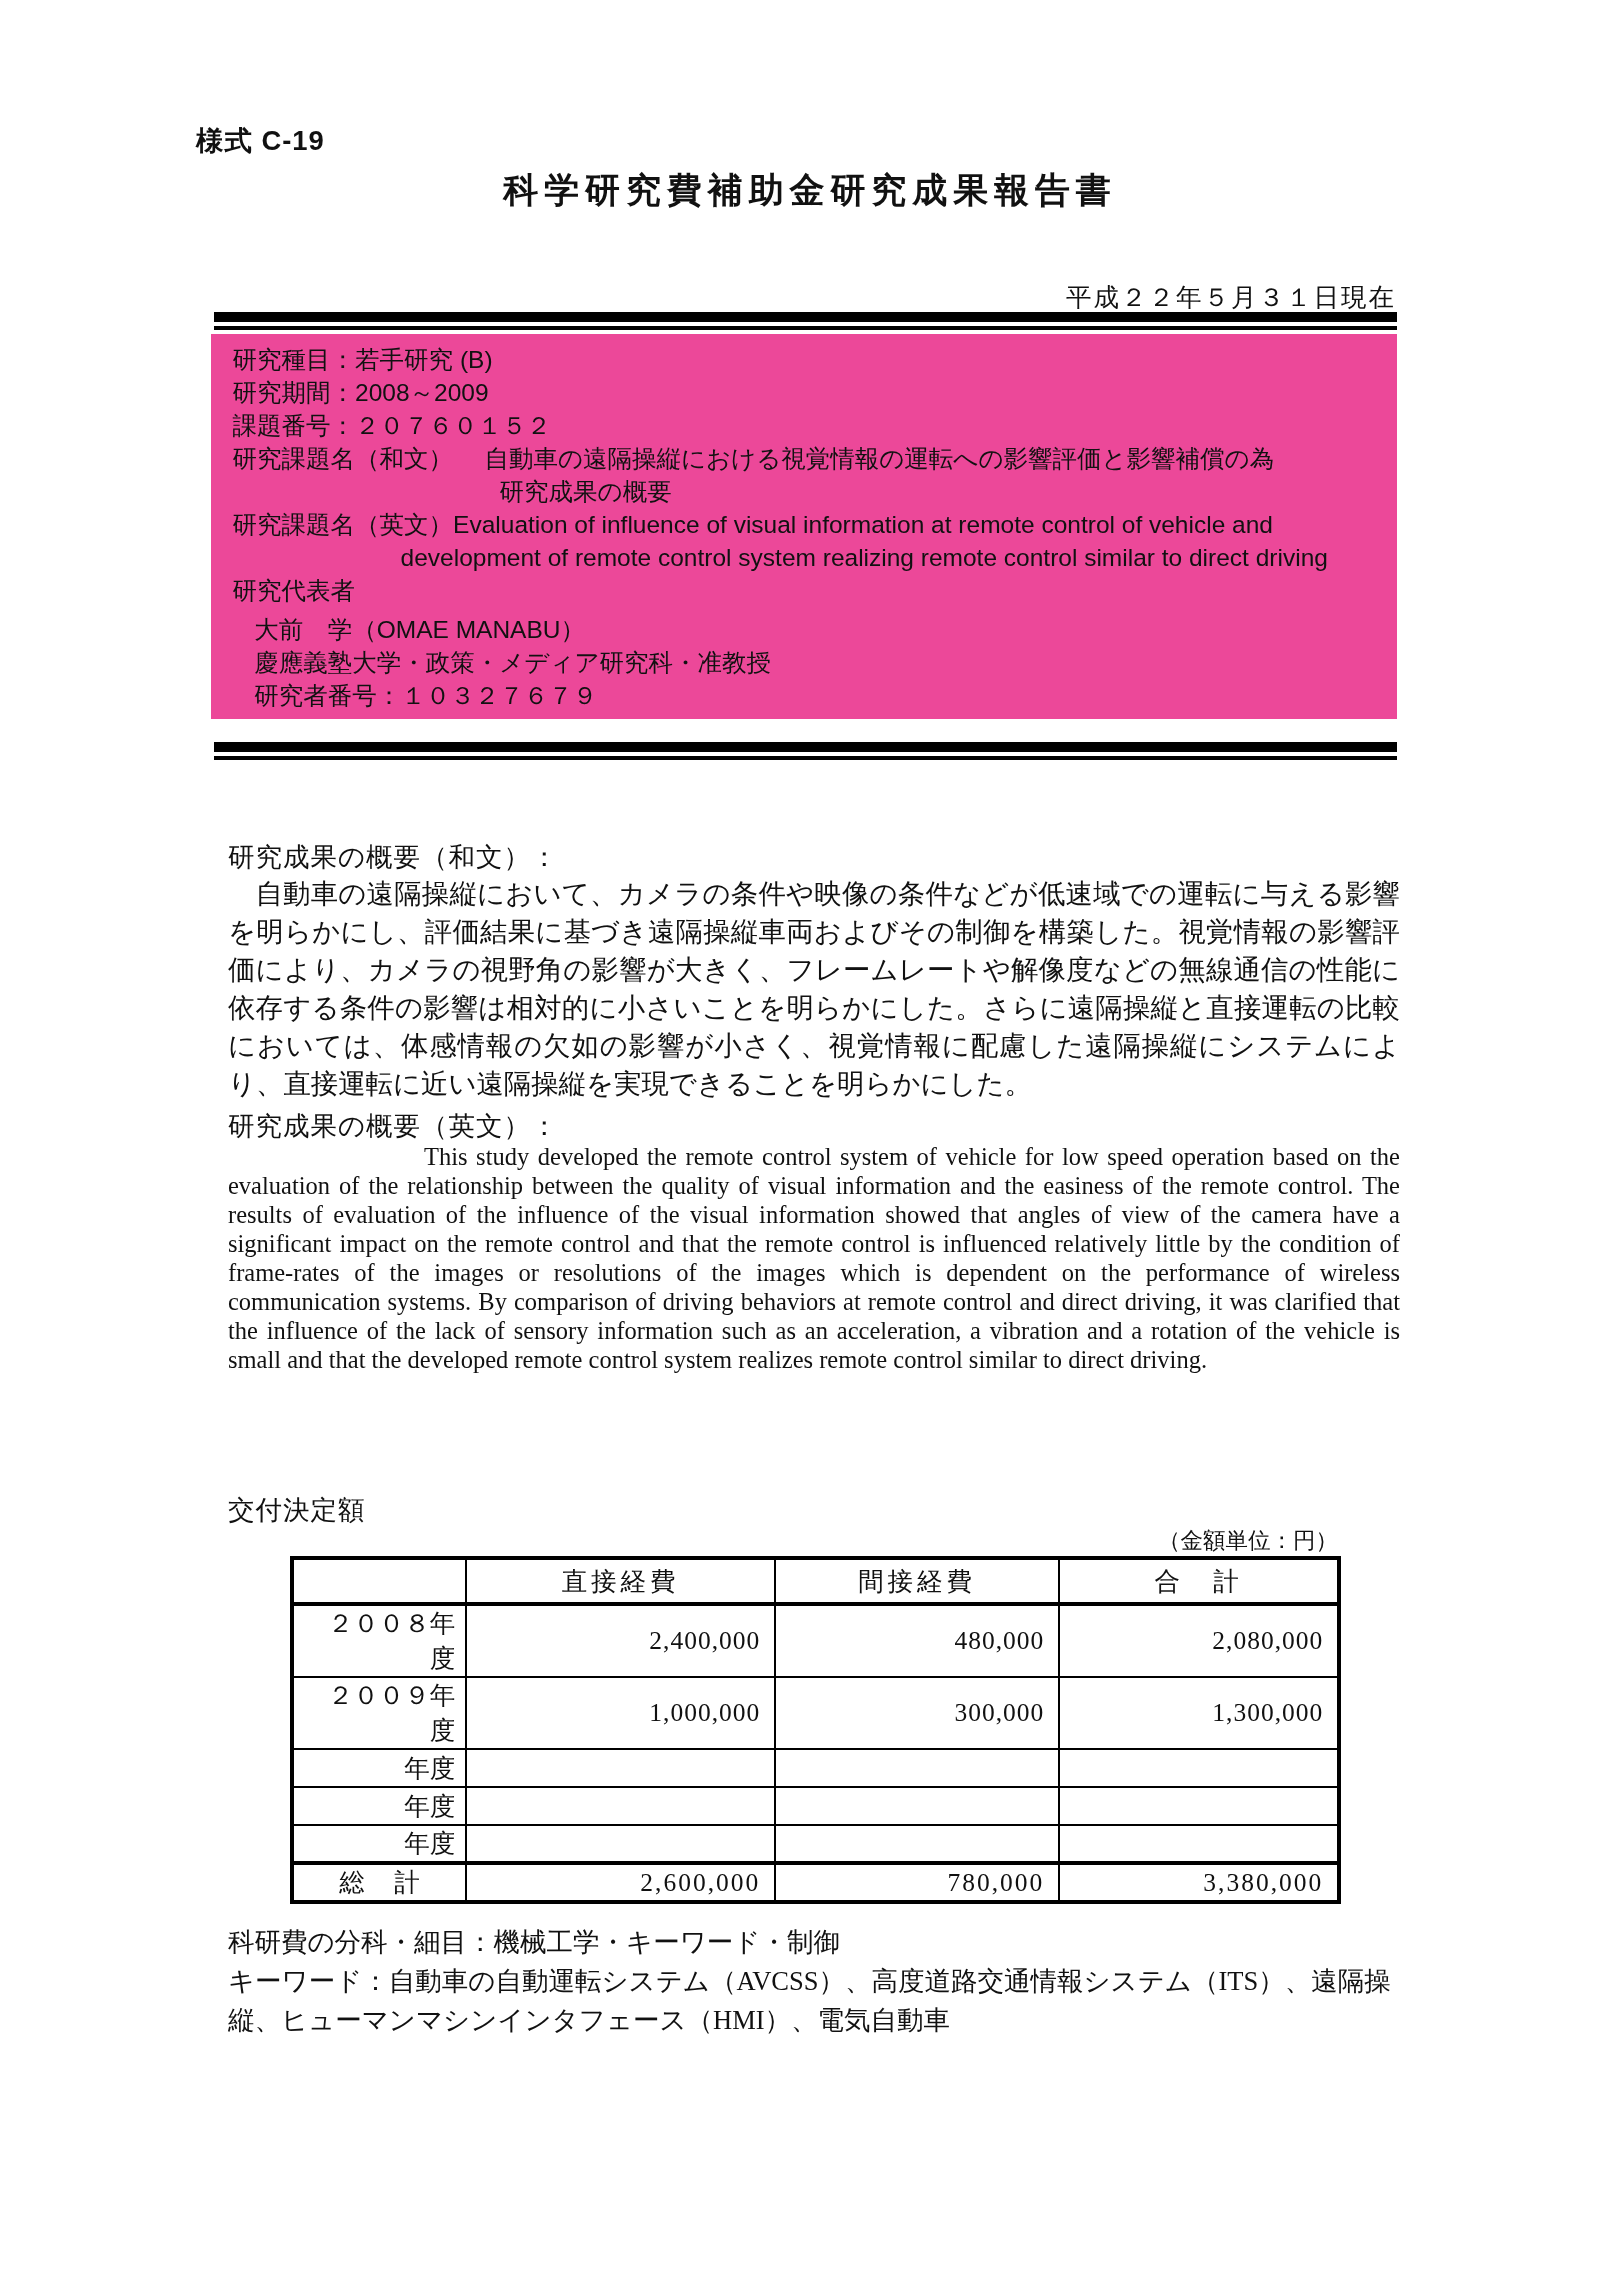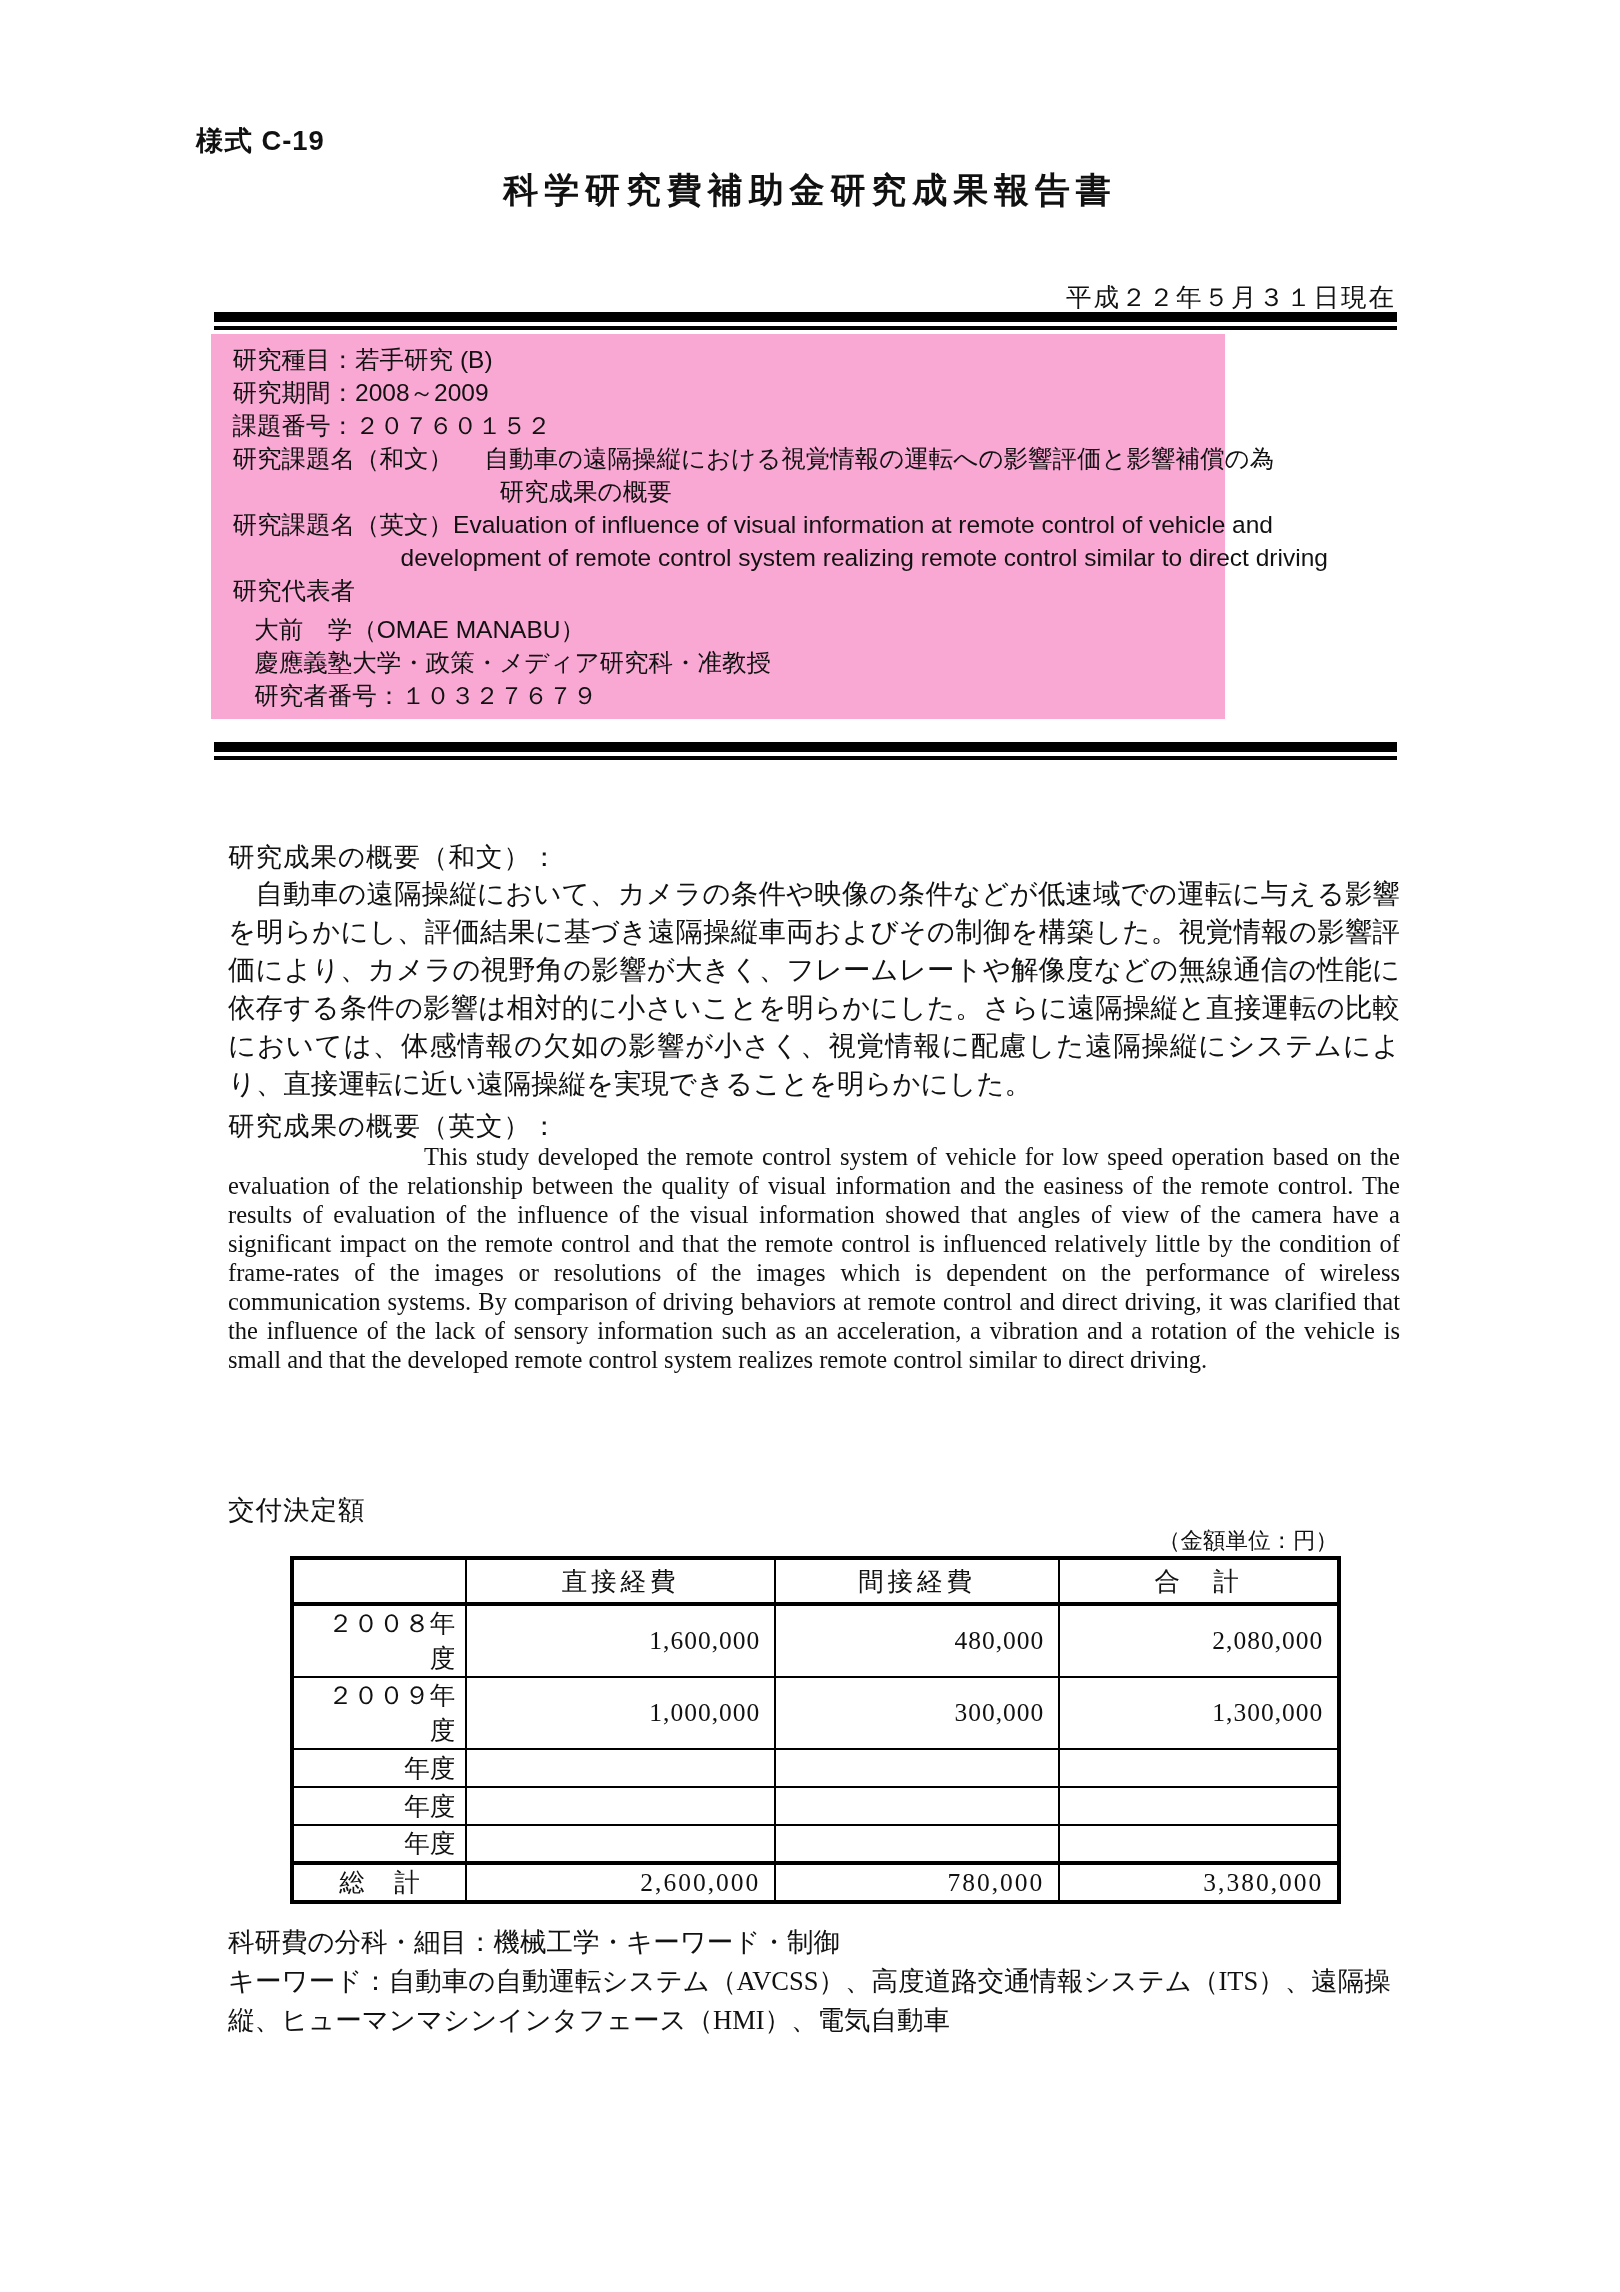--- a/index.html
+++ b/index.html
@@ -30,22 +30,22 @@
 
   .double-rule { position: absolute; left: 214px; width: 1183px; }
   .double-rule .rule-thick { height: 9.8px; background: #000; }
   .double-rule .rule-gap { height: 3.9px; }
   .double-rule .rule-thin { height: 3.9px; background: #000; }
   #top-rule { top: 312px; }
   #bottom-rule { top: 742px; }
 
   .green-box {
     position: absolute; left: 211px; top: 334px;
-    width: 1014px; height: 385px;
-    background: #f9a8d4;
+    width: 1186px; height: 385px;
+    background: #ec4899;
     padding: 8.8px 0 0 21.6px;
     font-family: "Liberation Sans", "DejaVu Sans", sans-serif;
     font-size: 24.5px; line-height: 33px;
     white-space: nowrap;
   }
   .gb-line { height: 33px; }
   .gb-indent-title2 { padding-left: 267px; }
   .gb-indent-en2 { padding-left: 168px; }
   .gb-indent-sub { padding-left: 21.6px; }
   .gb-gap-before { margin-top: 5.9px; }
@@ -163,21 +163,21 @@
       <tr>
         <th></th>
         <th>直接経費</th>
         <th>間接経費</th>
         <th>合　計</th>
       </tr>
     </thead>
     <tbody>
       <tr>
         <td class="cell-year">２００８年度</td>
-        <td class="cell-num">1,600,000</td>
+        <td class="cell-num">2,400,000</td>
         <td class="cell-num">480,000</td>
         <td class="cell-num">2,080,000</td>
       </tr>
       <tr>
         <td class="cell-year">２００９年度</td>
         <td class="cell-num">1,000,000</td>
         <td class="cell-num">300,000</td>
         <td class="cell-num">1,300,000</td>
       </tr>
       <tr>

